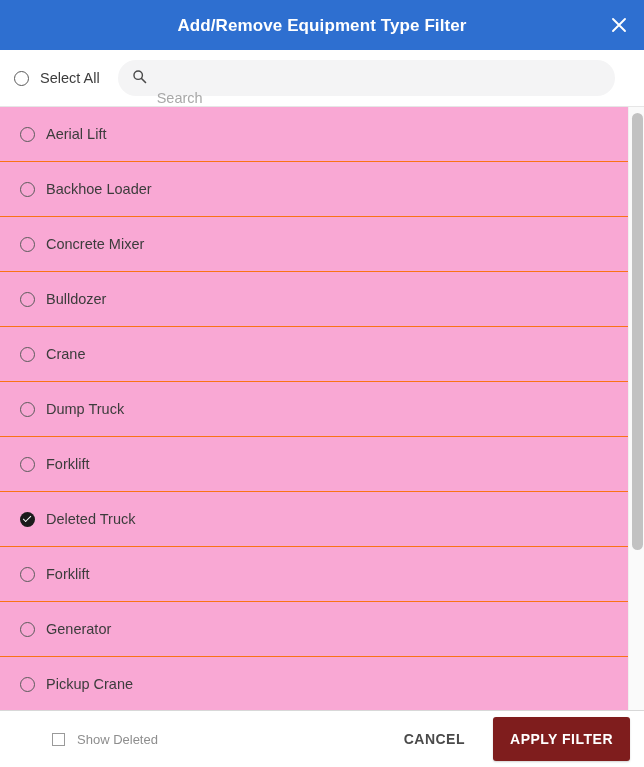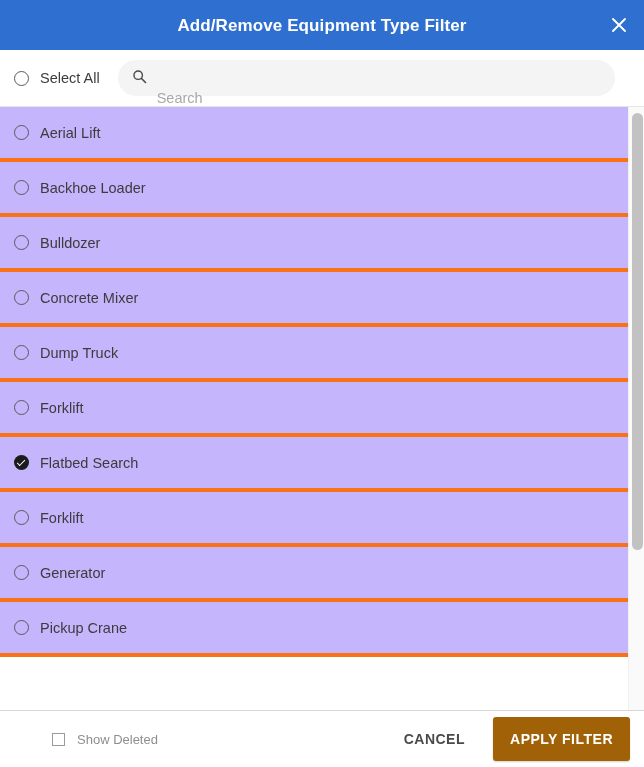--- a/index.html
+++ b/index.html
@@ -153,25 +153,25 @@
     top: 0;
     right: 16px;
     bottom: 0;
     overflow: hidden;
   }
   .list-item {
     height: 55px;
     display: flex;
     align-items: center;
     gap: 11px;
-    padding: 0 14px;
-    box-sizing: border-box;
-    border-bottom: 4px solid #f97316;
-    cursor: pointer;
-    background: #c4b5fd;
+    padding: 0 20px;
+    box-sizing: border-box;
+    border-bottom: 1px solid #f97316;
+    cursor: pointer;
+    background: #f9a8d4;
   }
   .list-item-label {
     font-size: 14.5px;
     color: #3c3c3c;
     user-select: none;
   }
 
   
   .scrollbar-track {
     position: absolute;
@@ -235,21 +235,21 @@
     font-size: 14px;
     font-weight: bold;
     color: #4a4a4a;
     letter-spacing: 0.5px;
     padding: 10px 14px;
     cursor: pointer;
     margin-right: 14px;
   }
   .btn-apply {
     border: none;
-    background: #a16207;
+    background: #7f1d1d;
     color: #ffffff;
     font-family: "Liberation Sans", sans-serif;
     font-size: 14px;
     font-weight: bold;
     letter-spacing: 0.5px;
     padding: 14px 17px;
     border-radius: 3px;
     cursor: pointer;
     box-shadow: 0 1px 2px rgba(0,0,0,0.18);
   }
@@ -291,37 +291,41 @@
         <div class="list-item">
           <span class="radio-circle"></span>
           <span class="list-item-label">Aerial Lift</span>
         </div>
         <div class="list-item">
           <span class="radio-circle"></span>
           <span class="list-item-label">Backhoe Loader</span>
         </div>
         <div class="list-item">
           <span class="radio-circle"></span>
+          <span class="list-item-label">Concrete Mixer</span>
+        </div>
+        <div class="list-item">
+          <span class="radio-circle"></span>
           <span class="list-item-label">Bulldozer</span>
         </div>
         <div class="list-item">
           <span class="radio-circle"></span>
-          <span class="list-item-label">Concrete Mixer</span>
+          <span class="list-item-label">Crane</span>
         </div>
         <div class="list-item">
           <span class="radio-circle"></span>
           <span class="list-item-label">Dump Truck</span>
         </div>
         <div class="list-item">
           <span class="radio-circle"></span>
           <span class="list-item-label">Forklift</span>
         </div>
         <div class="list-item">
           <span class="radio-circle checked"></span>
-          <span class="list-item-label">Flatbed Search</span>
+          <span class="list-item-label">Deleted Truck</span>
         </div>
         <div class="list-item">
           <span class="radio-circle"></span>
           <span class="list-item-label">Forklift</span>
         </div>
         <div class="list-item">
           <span class="radio-circle"></span>
           <span class="list-item-label">Generator</span>
         </div>
         <div class="list-item">

